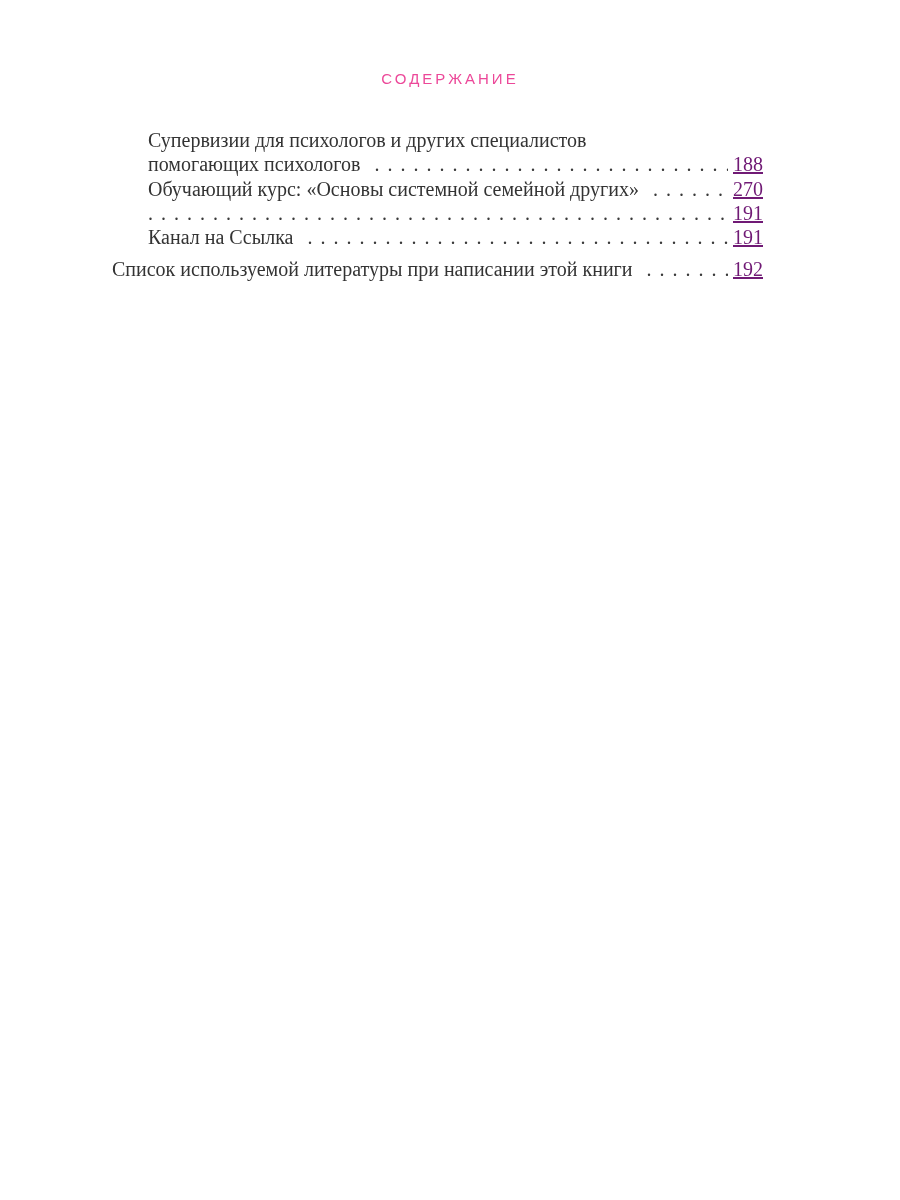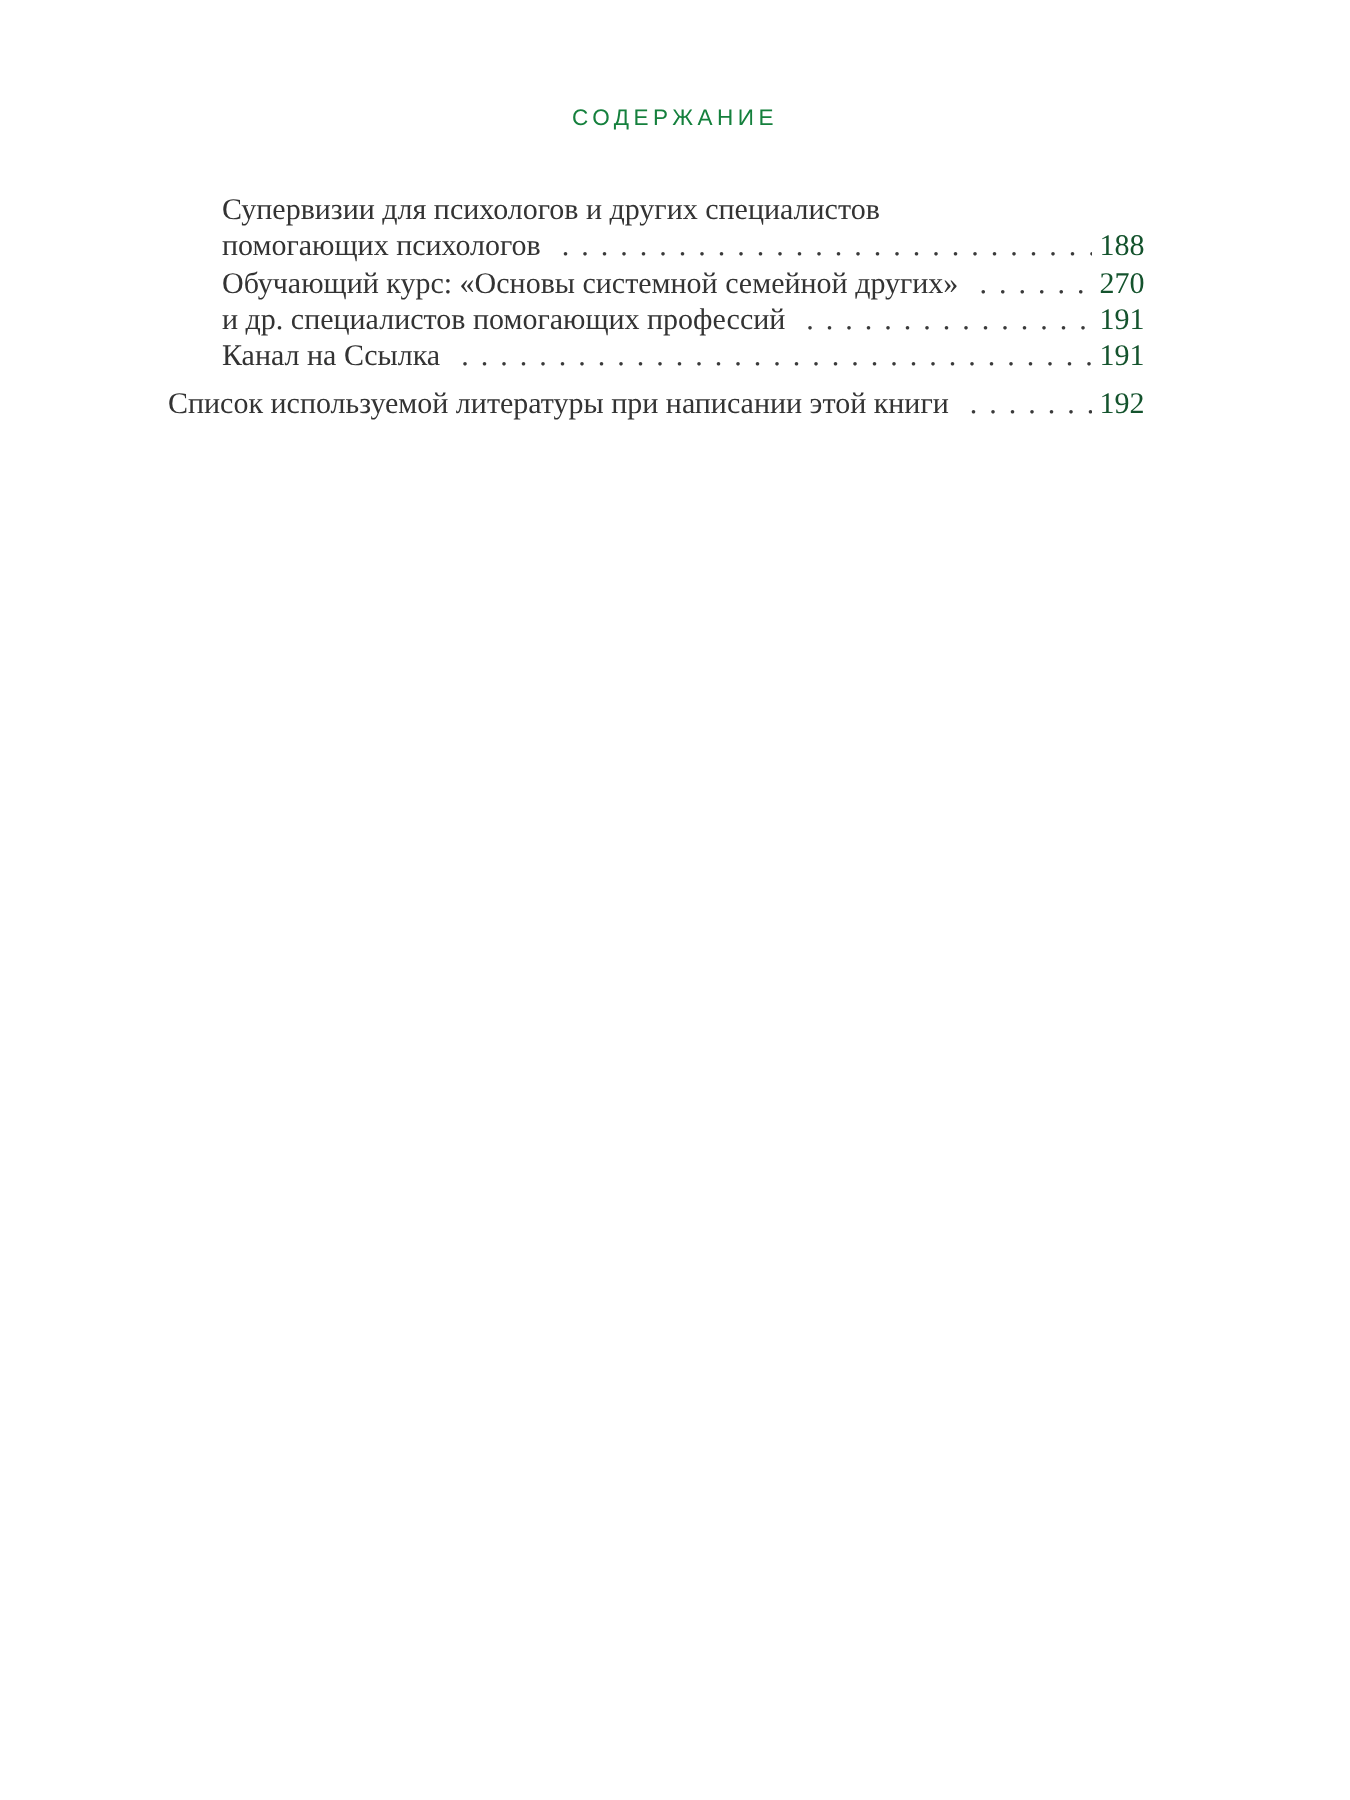--- a/index.html
+++ b/index.html
@@ -18,21 +18,21 @@
   .page-header {
     position: absolute;
     top: 70px;
     left: 0;
     width: 100%;
     text-align: center;
     font-family: "Liberation Sans", "DejaVu Sans", sans-serif;
     font-size: 15px;
     font-weight: 400;
     letter-spacing: 3px;
-    color: #15803d;
+    color: #ec4899;
   }
   .toc {
     position: absolute;
     top: 128px;
     left: 112px;
     width: 651px;
     font-size: 20px;
     line-height: 24.3px;
     color: #333333;
   }
@@ -51,21 +51,22 @@
     flex: 1 1 auto;
     overflow: hidden;
     white-space: nowrap;
     text-align: right;
     letter-spacing: 1.5px;
     color: #3a3a3a;
   }
   .page-num {
     flex: 0 0 auto;
     padding-left: 5px;
-    color: #14532d;
+    color: #701a75;
+    text-decoration: underline;
   }
 </style>
 </head>
 <body>
 
 <div class="page">
   <div class="page-header">СОДЕРЖАНИЕ</div>
 
   <div class="toc">
       <div class="toc-entry indent">
@@ -80,21 +81,20 @@
       </div>
       <div class="toc-entry indent">
         <div class="toc-line">
           <span class="entry-text">Обучающий курс: «Основы системной семейной других»</span>
           <span class="dots">. . . . . . . . . . . . . . . . . . . . . . . . . . . . . . . . . . . . . . . . . . . . . . . . . . . . . . . . . . . . . . . . . . . . . . . . . . . . . . . . . . . . . . . . . .</span>
           <span class="page-num">270</span>
         </div>
       </div>
       <div class="toc-entry indent">
         <div class="toc-line">
-          <span class="entry-text">и др. специалистов помогающих профессий</span>
           <span class="dots">. . . . . . . . . . . . . . . . . . . . . . . . . . . . . . . . . . . . . . . . . . . . . . . . . . . . . . . . . . . . . . . . . . . . . . . . . . . . . . . . . . . . . . . . . .</span>
           <span class="page-num">191</span>
         </div>
       </div>
       <div class="toc-entry indent">
         <div class="toc-line">
           <span class="entry-text">Канал на Ссылка</span>
           <span class="dots">. . . . . . . . . . . . . . . . . . . . . . . . . . . . . . . . . . . . . . . . . . . . . . . . . . . . . . . . . . . . . . . . . . . . . . . . . . . . . . . . . . . . . . . . . .</span>
           <span class="page-num">191</span>
         </div>

